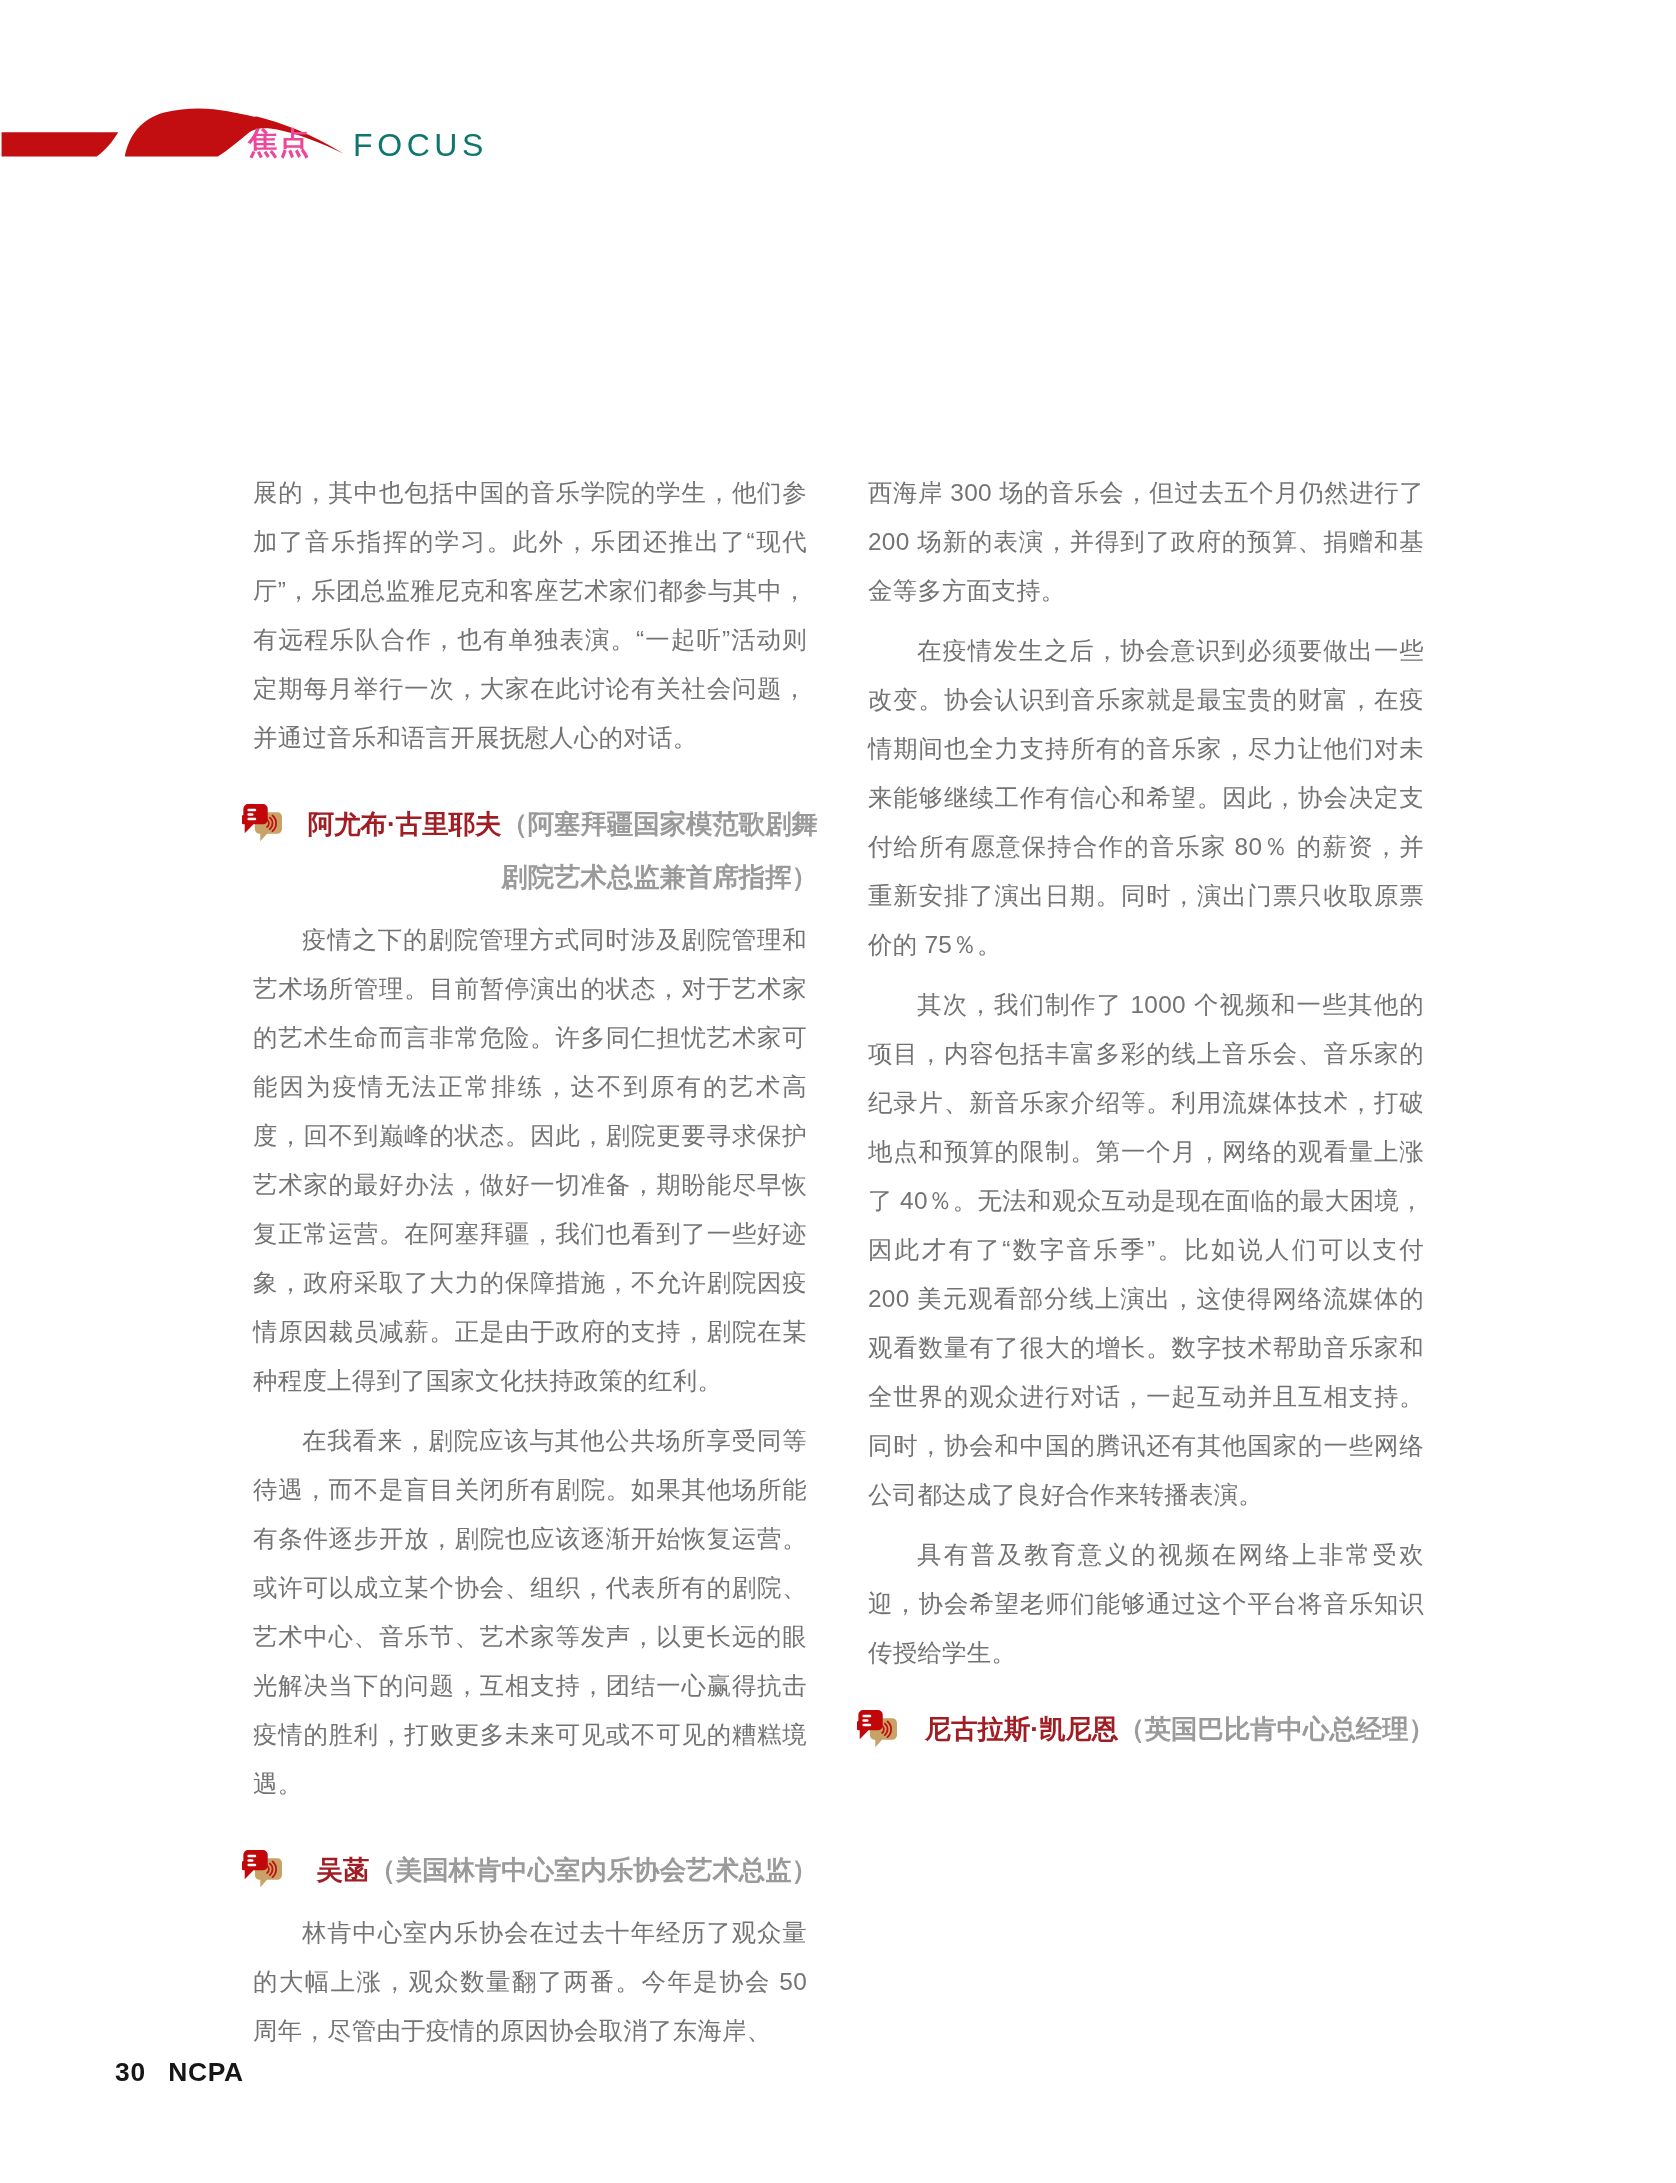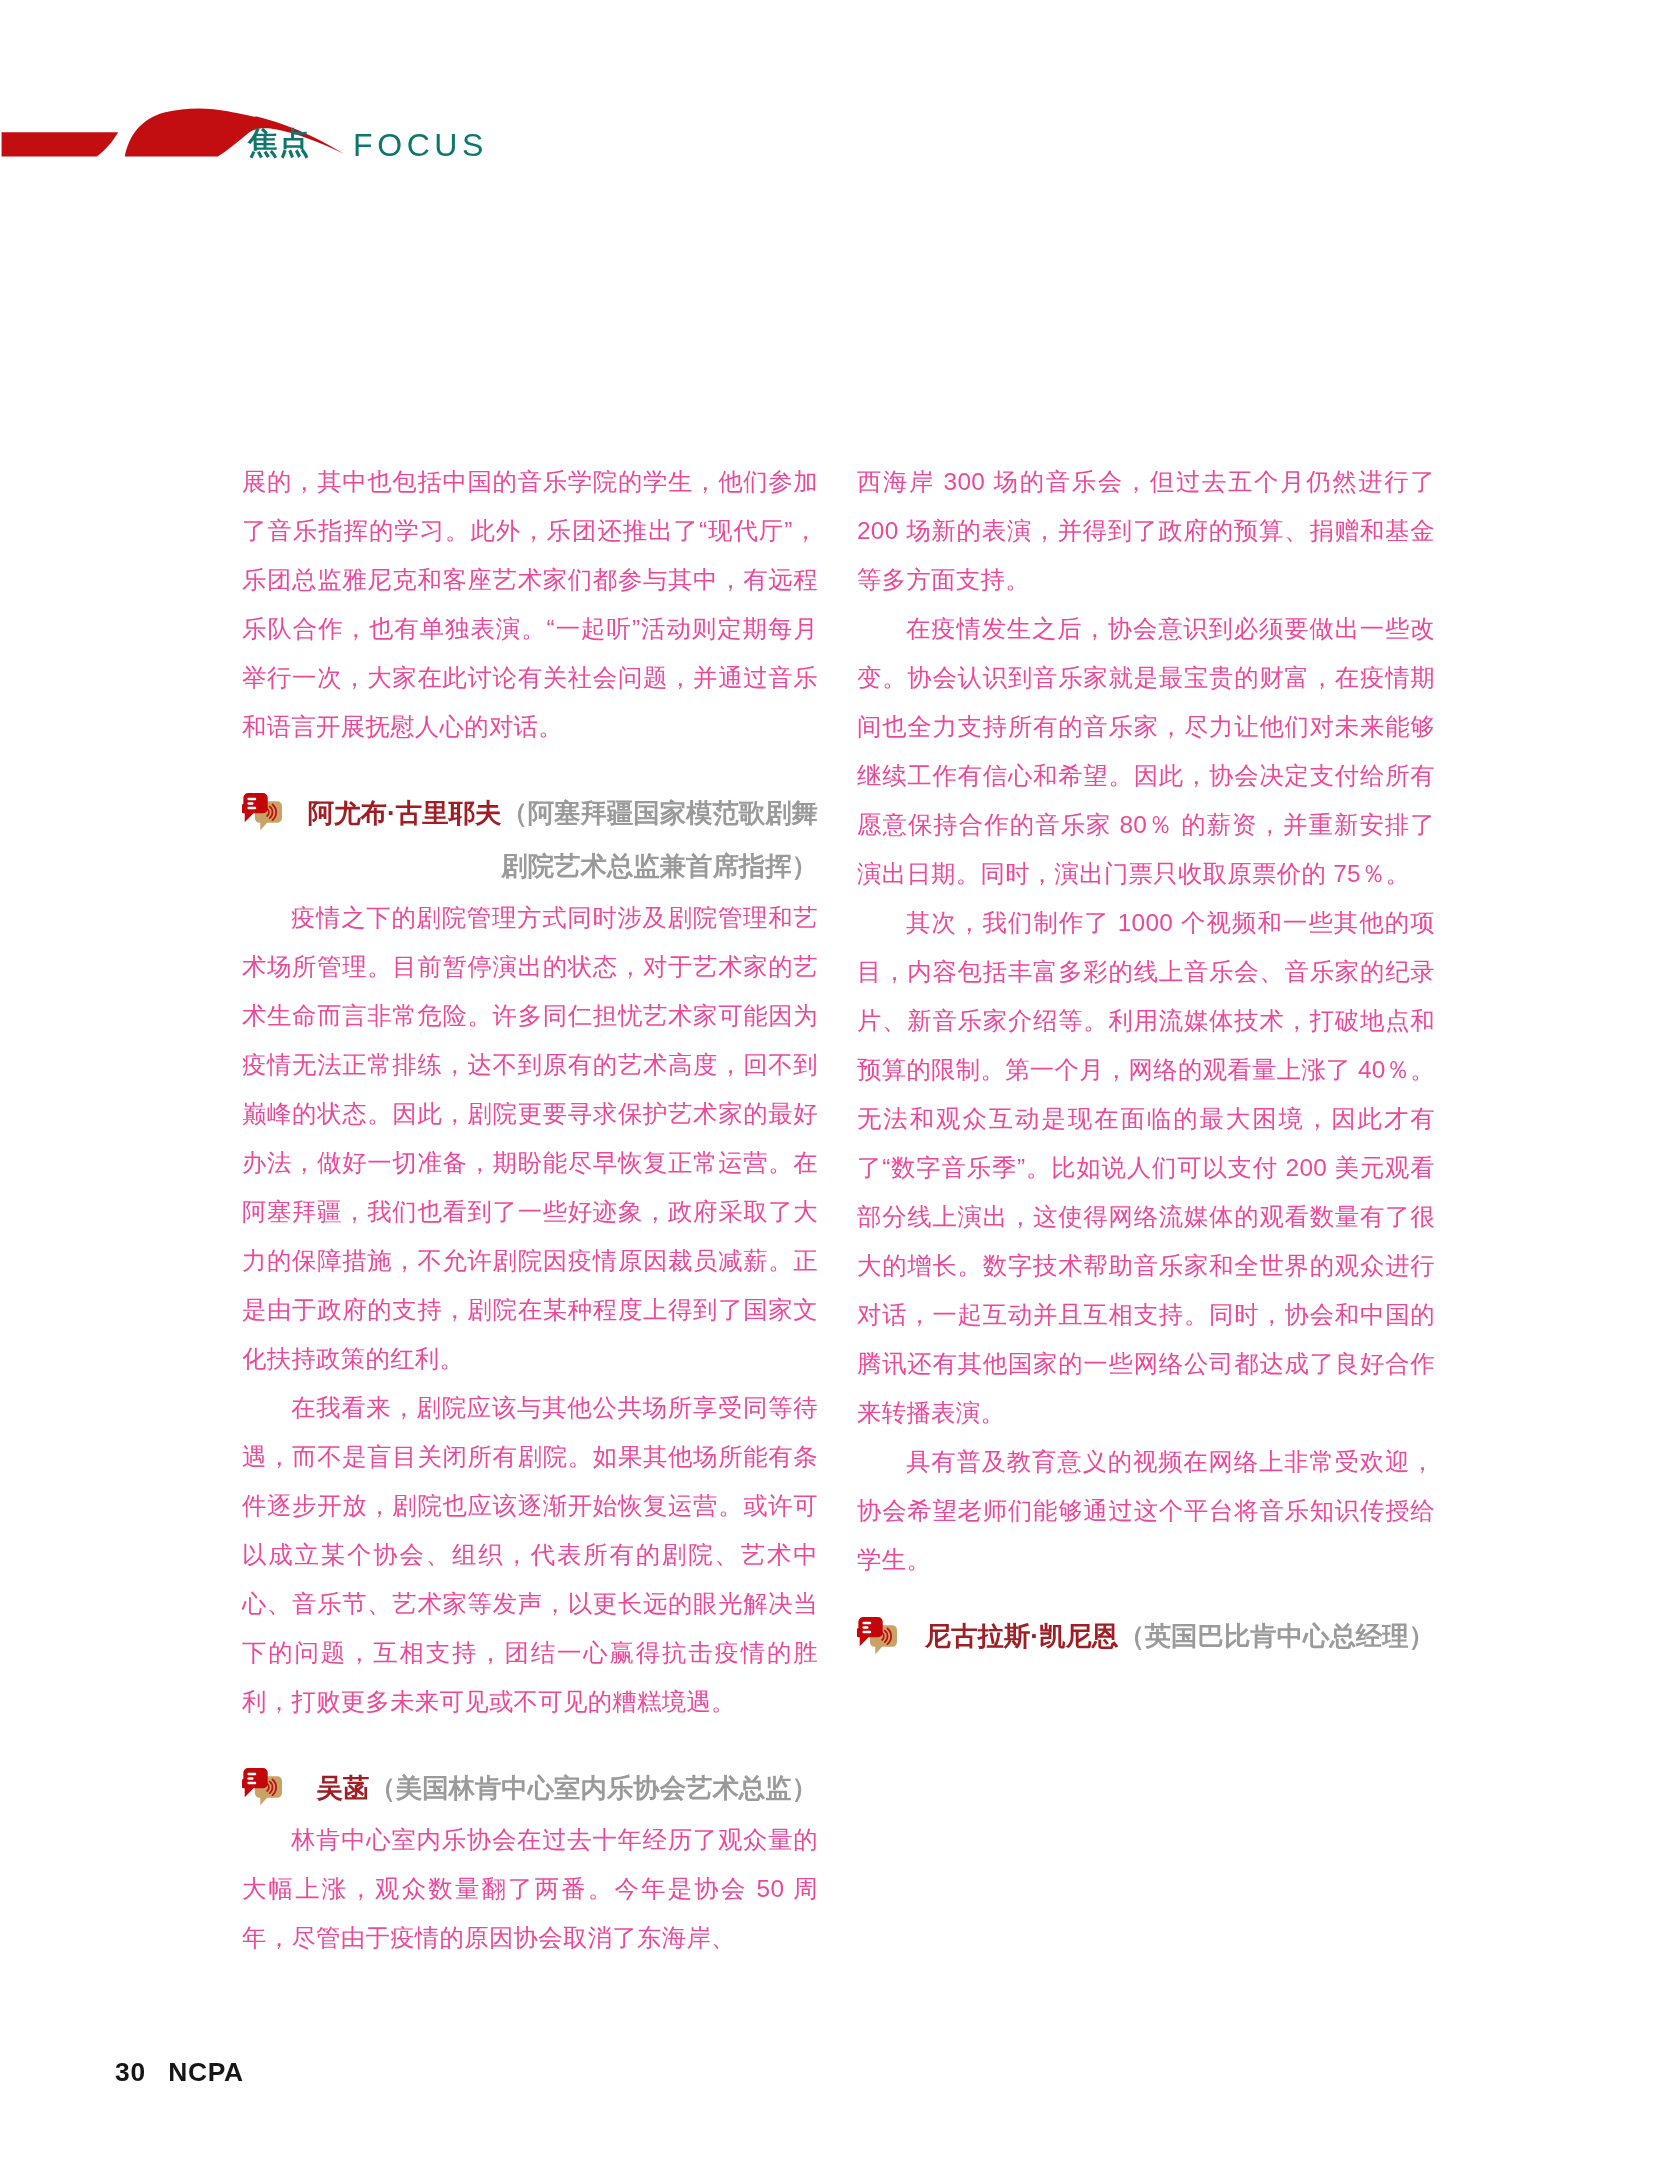--- a/index.html
+++ b/index.html
@@ -9,40 +9,40 @@
     background:#ffffff;
     overflow:hidden;
     font-family:"Liberation Sans",sans-serif;
     color:#1f1f1f;
   }
   
   .logo-svg{position:absolute;left:0;top:106px;width:462px;height:59px;}
   .sec-zh{
     position:absolute;left:248px;top:128px;
     font-size:30px;font-weight:700;letter-spacing:1.3px;
-    color:#0f766e;line-height:1;
+    color:#ec4899;line-height:1;
   }
   .sec-en{
     position:absolute;left:353px;top:129px;
     font-family:Liberation Sans, sans-serif;
     font-size:32px;font-weight:400;letter-spacing:4.6px;
     color:#0f766e;line-height:1;
   }
   
   .col{position:absolute;top:457px;}
   .col-left{left:242px;width:576px;}
   .col-right{left:857px;width:578px;}
   p.body{
-    margin:0;
+    margin:11px;
     font-size:24.4px;
     line-height:49px;
     letter-spacing:0.3px;
     text-align:justify;
     text-align-last:left;
-    color:#ec4899;
+    color:#737373;
   }
   p.body.indent{text-indent:49px;}
   
   .speaker{
     margin-top:36px;
     font-size:26.4px;
     font-weight:700;
     line-height:53px;
     text-align:right;
   }

